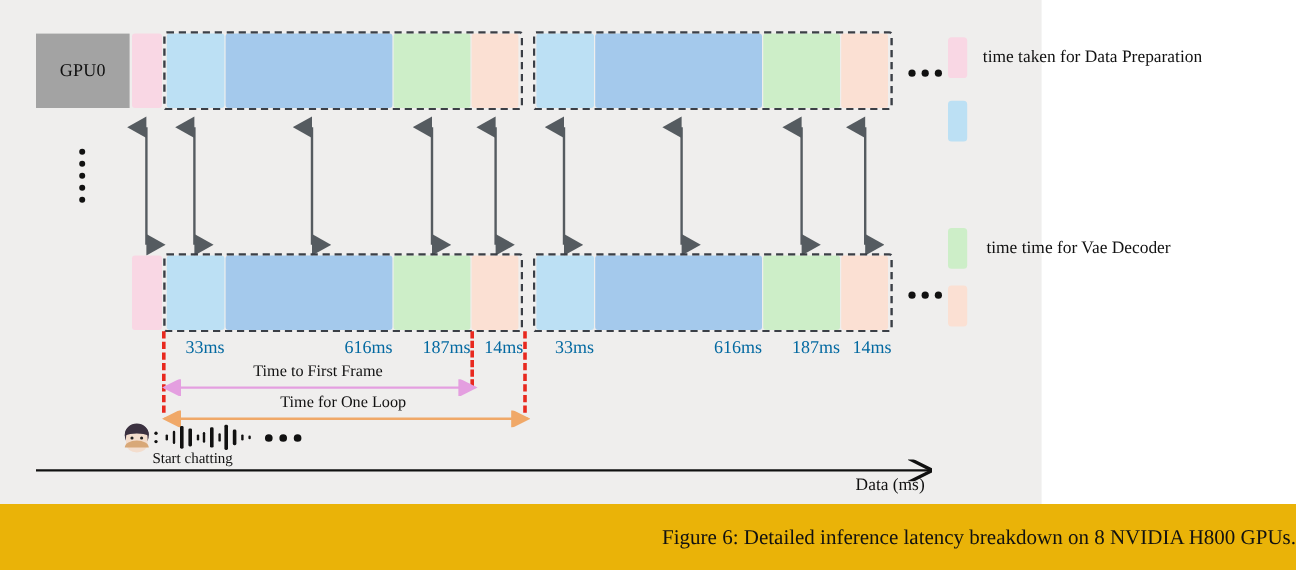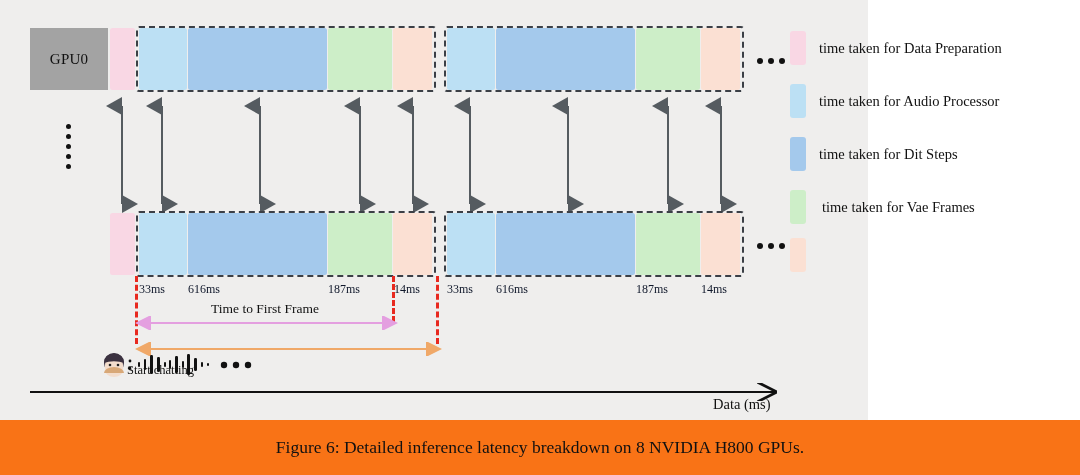--- a/index.html
+++ b/index.html
@@ -9,22 +9,22 @@
     font-family:"Liberation Serif", serif;
     position:relative;
     overflow:hidden;
   }
   #fig{
     position:absolute;left:0;top:0;width:868px;height:420px;
     background:#efeeed;
   }
   #caption{
     position:absolute;left:0;top:420px;width:1080px;height:55px;
-    background:#f97316;
-    display:flex;align-items:center;justify-content:center;
+    background:#eab308;
+    display:flex;align-items:center;justify-content:flex-end;
     font-size:17.5px;color:#111;
   }
   
   .gpu-box{
     position:absolute;
     width:78px;height:62px;
     background:#a3a3a3;
     display:flex;align-items:center;justify-content:center;
     font-size:15px;color:#101010;
     letter-spacing:.2px;
@@ -55,22 +55,22 @@
   
   .syncarr{position:absolute;}
   
   .redline{
     position:absolute;width:0;
     border-left:3px dashed #e8291f;
   }
   
   .mslabel{
     position:absolute;
-    font-size:12px;color:#0f172a;
-    text-align:left;
+    font-size:15px;color:#0369a1;
+    text-align:right;
     white-space:nowrap;
   }
   
   .spanwrap{position:absolute;}
   .spanlabel{
     position:absolute;
     font-size:13.5px;color:#111;
     white-space:nowrap;text-align:center;
   }
   
@@ -191,20 +191,21 @@
       <marker id="pR" markerWidth="8" markerHeight="8" refX="7" refY="4" orient="auto">
         <path d="M0,0 L8,4 L0,8 Z" fill="#e49fe0"></path>
       </marker>
       <marker id="pL" markerWidth="8" markerHeight="8" refX="1" refY="4" orient="auto">
         <path d="M8,0 L0,4 L8,8 Z" fill="#e49fe0"></path>
       </marker>
     </defs>
     <line x1="7" y1="7" x2="266" y2="7" stroke="#e49fe0" stroke-width="2" marker-start="url(#pL)" marker-end="url(#pR)"></line>
   </svg>
 
+  <div class="spanlabel" style="left:136px;top:327px;width:300px;">Time for One Loop</div>
   <svg class="spanwrap" style="left:130px;top:342px;" width="318" height="14">
     <defs>
       <marker id="oR" markerWidth="8" markerHeight="8" refX="7" refY="4" orient="auto">
         <path d="M0,0 L8,4 L0,8 Z" fill="#f0a868"></path>
       </marker>
       <marker id="oL" markerWidth="8" markerHeight="8" refX="1" refY="4" orient="auto">
         <path d="M8,0 L0,4 L8,8 Z" fill="#f0a868"></path>
       </marker>
     </defs>
     <line x1="7" y1="7" x2="310" y2="7" stroke="#f0a868" stroke-width="2" marker-start="url(#oL)" marker-end="url(#oR)"></line>
@@ -233,50 +234,45 @@
       <rect x="82" y="9" width="2" height="7" rx="1"></rect>
       <rect x="87" y="2" width="3" height="21" rx="1.2"></rect>
       <rect x="94" y="6" width="3" height="13" rx="1.2"></rect>
       <rect x="101" y="10" width="2" height="5" rx="1"></rect>
       <rect x="107" y="11" width="2" height="3" rx="1"></rect>
       <circle cx="124" cy="13" r="3.2"></circle>
       <circle cx="136" cy="13" r="3.2"></circle>
       <circle cx="148" cy="13" r="3.2"></circle>
     </g>
   </svg>
-  <div class="startlabel" style="left:127px;top:363px;">Start chatting</div>
+  <div class="startlabel" style="left:127px;top:375px;">Start chatting</div>
 
   <svg style="position:absolute;left:30px;top:383px;" width="760" height="18">
     <defs>
       <marker id="axR" markerWidth="10" markerHeight="10" refX="9" refY="5" orient="auto">
         <path d="M0,0 L10,5 L0,10" fill="none" stroke="#111" stroke-width="1.4"></path>
       </marker>
     </defs>
     <line x1="0" y1="9" x2="745" y2="9" stroke="#111" stroke-width="2" marker-end="url(#axR)"></line>
   </svg>
   <div id="axislabel" style="left:713px;top:396px;">Data (ms)</div>
 
   <div class="legend-row" style="left:790px;top:31px;">
     <span class="legend-swatch" style="background:#f9d7e4;"></span>
     <span class="legend-text">time taken for Data Preparation</span>
   </div>
 
   <div class="legend-row" style="left:790px;top:84px;">
     <span class="legend-swatch" style="background:#bce0f4;"></span>
-    <span class="legend-text">time taken for Audio Processor</span>
-  </div>
-
-  <div class="legend-row" style="left:790px;top:137px;">
-    <span class="legend-swatch" style="background:#a4c9ec;"></span>
-    <span class="legend-text">time taken for Dit Steps</span>
-  </div>
+  </div>
+
 
   <div class="legend-row" style="left:790px;top:190px;">
     <span class="legend-swatch" style="background:#cdeec8;"></span>
-    <span class="legend-text" style="margin-left:16px;">time taken for Vae Frames</span>
+    <span class="legend-text" style="margin-left:16px;">time time for Vae Decoder</span>
   </div>
 
   <div class="legend-row" style="left:790px;top:238px;">
     <span class="legend-swatch" style="background:#fbe0d3;"></span>
   </div>
 
 </div>
 
 <div id="caption">
   <span>Figure 6: Detailed inference latency breakdown on 8 NVIDIA H800 GPUs.</span>

